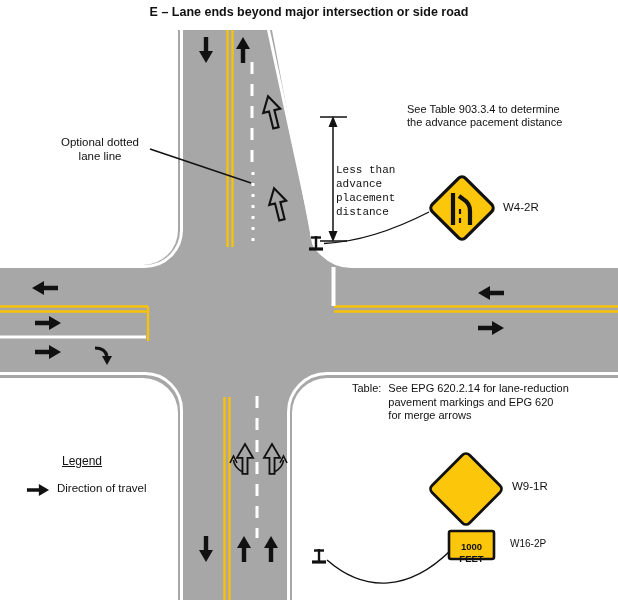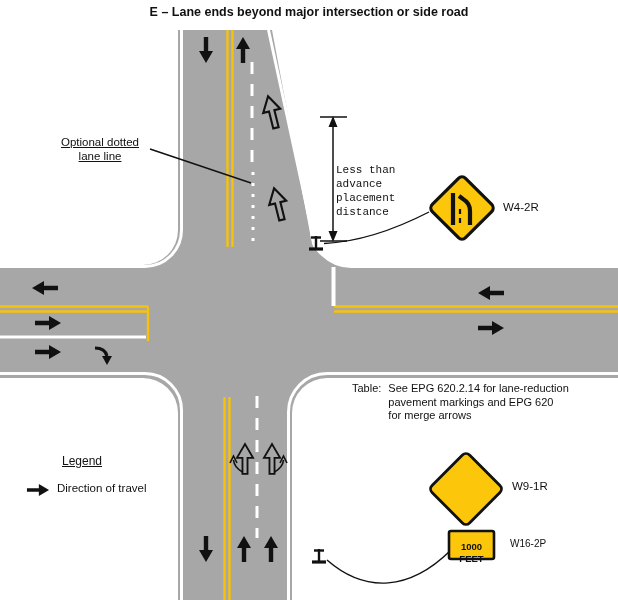--- a/index.html
+++ b/index.html
@@ -11,21 +11,21 @@
   }
   html,body{margin:0;padding:0;background:#ffffff;}
   .canvas{
     position:relative;width:618px;height:600px;background:#ffffff;overflow:hidden;
     font-family:"Liberation Sans",sans-serif;color:var(--ink);padding-left:7px;
   }
   .canvas svg{position:absolute;left:0;top:0;}
   .txt{position:absolute;color:var(--ink);}
   .pre{white-space:pre-line;}
   .figure-title{top:5px;left:0;width:618px;text-align:center;font-size:12.5px;font-weight:bold;}
-  .lbl-optional{left:48px;top:136px;width:104px;text-align:center;font-size:11.5px;line-height:13.5px;text-decoration:underline;}
+  .lbl-optional{left:48px;top:136px;width:104px;text-align:center;font-size:11.5px;line-height:13.5px;}
   .lbl-seetable{left:407px;top:103px;font-size:11px;line-height:13px;}
   .lbl-lessthan{left:336px;top:163px;font-size:11px;line-height:14px;font-family:Liberation Mono, monospace;}
   .lbl-w4{left:503px;top:201px;font-size:11.5px;}
   .lbl-note{left:352px;top:382px;font-size:11px;line-height:13.5px;display:flex;gap:7px;}
   .legend-title{left:62px;top:454px;font-size:12px;text-decoration:underline;}
   .legend-text{left:57px;top:482px;font-size:11.5px;}
   .lbl-w9{left:512px;top:480px;font-size:11.5px;}
   .lbl-w16{left:510px;top:538px;font-size:10px;}
   .sign-w9-text{left:426px;top:469px;width:80px;text-align:center;font-weight:bold;font-size:11px;line-height:13px;letter-spacing:.2px;}
   .sign-w16-text{left:449px;top:533px;width:45px;text-align:center;font-weight:bold;font-size:9.5px;line-height:11.5px;margin-top:8px;}
@@ -157,20 +157,22 @@
     <g>
       <rect x="449" y="531" width="45" height="28" rx="2" fill="var(--sign-yellow)" stroke="var(--ink)" stroke-width="2.6"></rect>
     </g>
 
     <use href="#arrow" fill="var(--ink)" transform="translate(38,490) rotate(90) scale(0.85)"></use>
   </svg>
 
   <div class="txt figure-title">E – Lane ends beyond major intersection or side road</div>
   <div class="txt lbl-optional pre">Optional dotted
 lane line</div>
+  <div class="txt lbl-seetable pre">See Table 903.3.4 to determine
+the advance pacement distance</div>
   <div class="txt lbl-lessthan pre">Less than
 advance
 placement
 distance</div>
   <div class="txt lbl-w4">W4-2R</div>
 
   <div class="txt lbl-note">
     <span>Table:</span>
     <span class="pre">See EPG 620.2.14 for lane-reduction
 pavement markings and EPG 620

